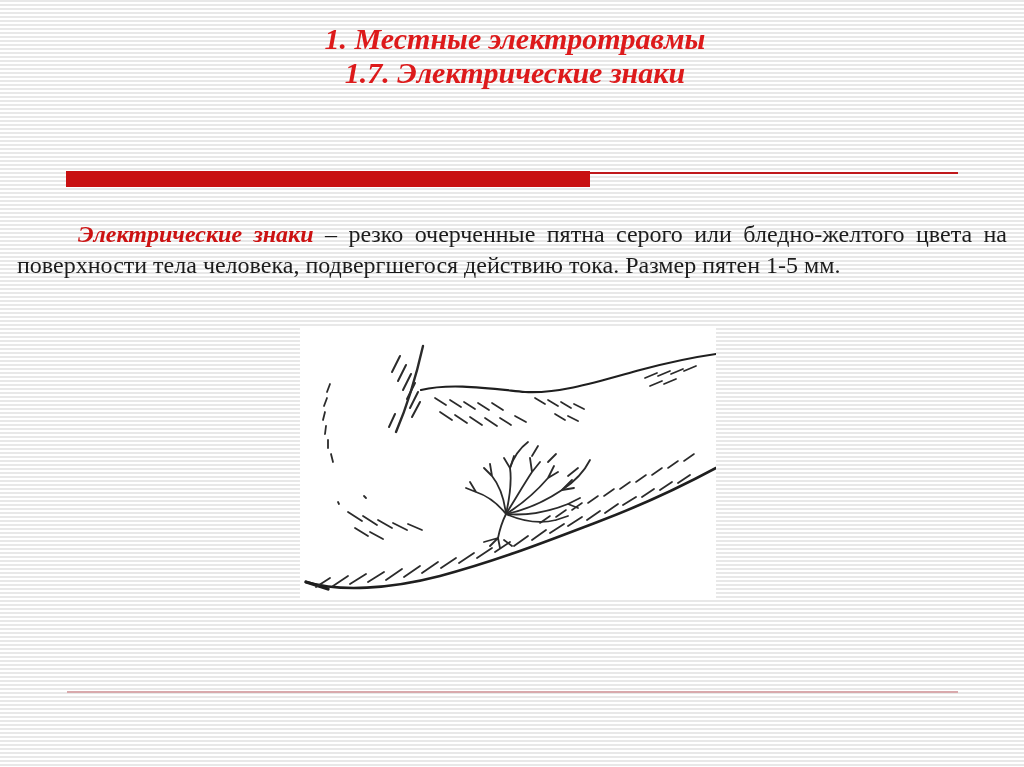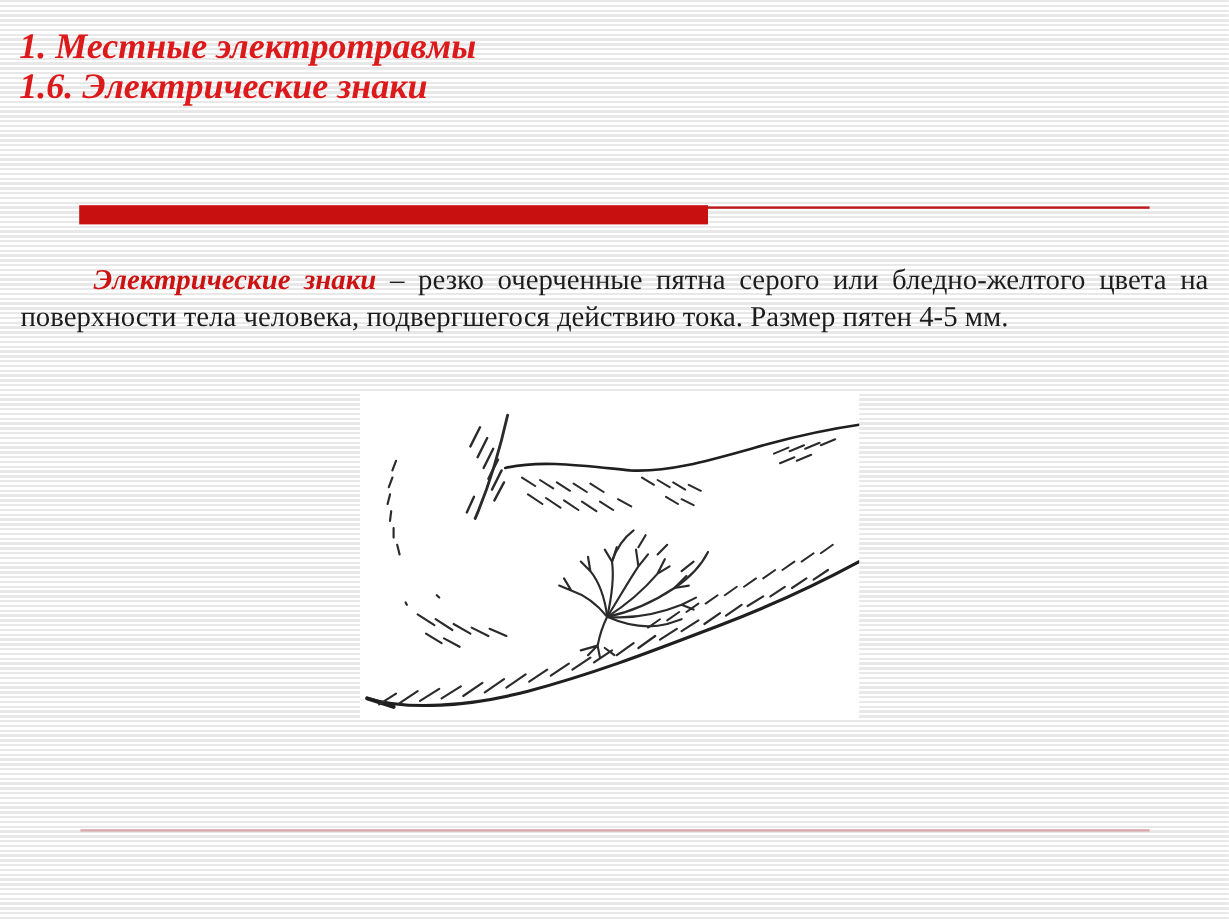--- a/index.html
+++ b/index.html
@@ -21,23 +21,23 @@
       to bottom,
       var(--stripe-gray, #e8e8e8) 0px,
       var(--stripe-gray, #e8e8e8) 2px,
       var(--background, #ffffff) 2px,
       var(--background, #ffffff) 4px
     );
   }
   .title-block {
     position: absolute;
     top: 22px;
-    left: 16px;
+    left: 6px;
     right: 0;
-    text-align: left;
+    text-align: center;
     color: var(--title-red, #dd1a1b);
     font-weight: bold;
     font-style: italic;
     font-size: 30px;
     line-height: 34px;
   }
   .red-bar {
     position: absolute;
     left: 66px;
     top: 171px;
@@ -92,27 +92,27 @@
     background: var(--bottom-rule-pink, #d8a9ac);
   }
 </style>
 </head>
 <body>
 
 <div class="slide">
 
   <div class="title-block">
     <div>1. Местные электротравмы</div>
-    <div>1.6. Электрические знаки</div>
+    <div>1.7. Электрические знаки</div>
   </div>
 
   <div class="red-bar"></div>
   <div class="red-rule"></div>
 
-  <div class="body-paragraph"><span class="body-lead">Электрические знаки</span><span> – резко очерченные пятна серого или бледно-желтого цвета на поверхности тела человека, подвергшегося действию тока. Размер пятен 4-5 мм.</span></div>
+  <div class="body-paragraph"><span class="body-lead">Электрические знаки</span><span> – резко очерченные пятна серого или бледно-желтого цвета на поверхности тела человека, подвергшегося действию тока. Размер пятен 1-5 мм.</span></div>
 
   <div class="figure-box" title="Line drawing of a forearm near the elbow with a branching electric mark (Lichtenberg figure) on the skin">
     <svg viewBox="0 0 416 274" fill="none" stroke="#2b2b2b" stroke-linecap="round" stroke-linejoin="round">
 
       <path stroke-width="2.4" d="M123,20 C118,42 108,78 96,106"></path>
       <path stroke-width="2" d="M100,30 l-8,16 M106,39 l-8,16 M111,48 l-8,16 M115,57 l-8,16 M118,66 l-8,16 M120,76 l-8,15 M95,88 l-6,13"></path>
 
       <path stroke-width="2.2" stroke="#1f1f1f" d="M121,64 C150,57 185,62 225,66 C260,68 300,55 340,44 C370,36 395,31 416,28"></path>
       <path stroke-width="1.7" d="M135,72 l11,7 M150,74 l11,7 M164,76 l11,7 M178,77 l11,7 M192,77 l11,7
                M140,86 l12,8 M155,89 l12,8 M170,91 l12,8 M185,92 l12,8 M200,92 l11,7 M215,90 l11,6

